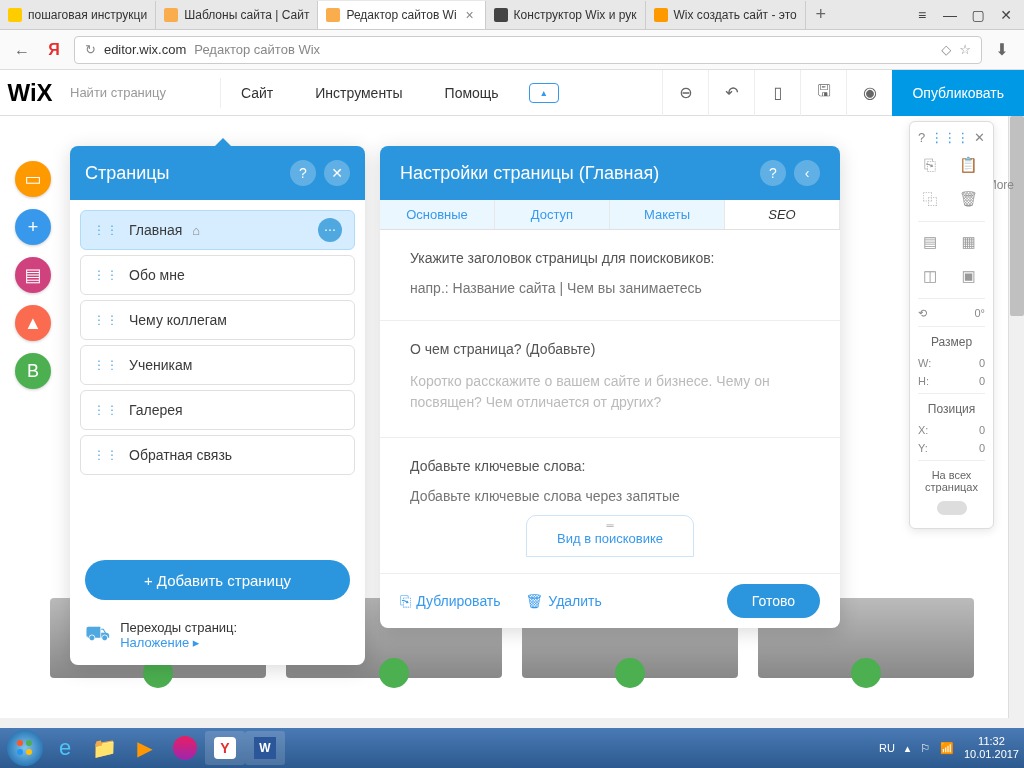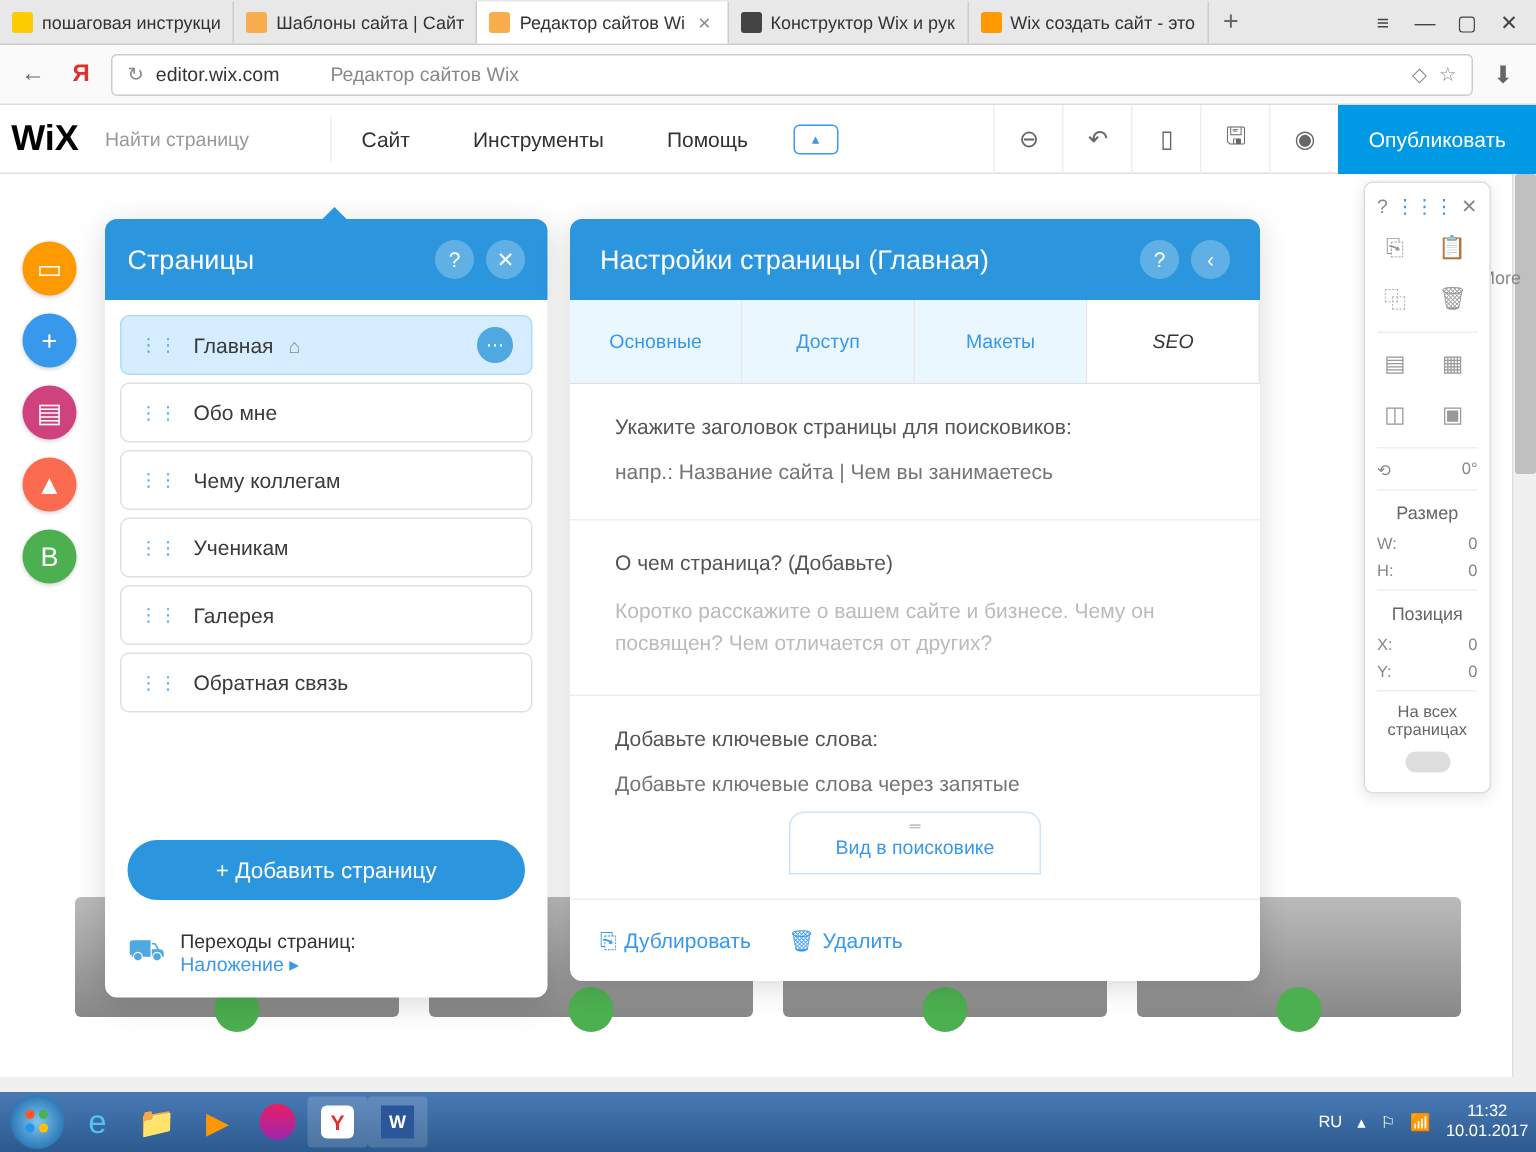--- a/index.html
+++ b/index.html
@@ -12,21 +12,21 @@
 .tab-favicon { width: 14px; height: 14px; border-radius: 2px; flex-shrink: 0; }
 .tab-close { width: 14px; height: 14px; display: flex; align-items: center; justify-content: center; font-size: 14px; color: #888; }
 .tab-add { width: 30px; display: flex; align-items: center; justify-content: center; font-size: 18px; color: #666; }
 .window-controls { margin-left: auto; display: flex; gap: 8px; padding-right: 8px; font-size: 14px; color: #444; }
 .wc-btn { width: 20px; text-align: center; cursor: pointer; }
 
 .addr-bar { height: 40px; background: #fafafa; display: flex; align-items: center; padding: 0 10px; border-bottom: 1px solid #ddd; gap: 8px; }
 .nav-btn { width: 24px; height: 24px; display: flex; align-items: center; justify-content: center; color: #666; font-size: 16px; }
 .url-box { flex: 1; height: 28px; background: #fff; border: 1px solid #ccc; border-radius: 4px; display: flex; align-items: center; padding: 0 10px; gap: 8px; font-size: 13px; }
 .url-domain { color: #333; }
-.url-title { color: #888; margin-left: 26px; }
+.url-title { color: #888; }
 
 
 .wix-topbar { height: 46px; background: #fff; border-bottom: 1px solid #ddd; display: flex; align-items: center; }
 .wix-logo { width: 60px; font-size: 24px; font-weight: bold; color: #000; text-align: center; }
 .search-page { width: 160px; font-size: 13px; color: #999; padding: 0 10px; }
 .menu-top { display: flex; gap: 42px; font-size: 14px; color: #333; padding: 0 20px; }
 .menu-item { cursor: pointer; }
 .topbar-spacer { flex: 1; }
 .topbar-icons { display: flex; }
 .topbar-icon { width: 46px; height: 46px; display: flex; align-items: center; justify-content: center; border-left: 1px solid #eee; color: #666; font-size: 16px; cursor: pointer; }
@@ -51,21 +51,21 @@
 .page-more { margin-left: auto; width: 24px; height: 24px; border-radius: 50%; background: #4fa8e0; color: #fff; display: flex; align-items: center; justify-content: center; font-size: 12px; }
 .add-page-btn { margin: 70px 15px 10px; height: 40px; background: #2b96dd; color: #fff; border-radius: 20px; display: flex; align-items: center; justify-content: center; font-size: 15px; cursor: pointer; }
 .transitions { padding: 10px 15px 15px; display: flex; gap: 10px; align-items: center; font-size: 13px; }
 .trans-icon { color: #4fa8e0; font-size: 20px; }
 .trans-label { color: #333; }
 .trans-value { color: #3899ec; cursor: pointer; }
 
 
 .settings-panel { position: absolute; left: 380px; top: 30px; width: 460px; background: #fff; border-radius: 8px; box-shadow: 0 4px 20px rgba(0,0,0,0.15); z-index: 10; }
 .settings-header { background: #2b96dd; color: #fff; height: 54px; display: flex; align-items: center; padding: 0 20px; border-radius: 8px 8px 0 0; font-size: 18px; }
-.tabs-row { display: flex; height: 56px; border-bottom: 1px solid #e0e0e0; }
+.tabs-row { display: flex; height: 30px; border-bottom: 1px solid #e0e0e0; }
 .ptab { flex: 1; display: flex; align-items: center; justify-content: center; font-size: 13px; color: #3899ec; cursor: pointer; border-right: 1px solid #e8e8e8; background: #eaf7ff; }
 .ptab.active { background: #fff; color: #333; font-style: italic; }
 .form-section { padding: 20px 30px 5px; }
 .form-label { font-size: 14px; color: #555; margin-bottom: 10px; }
 .form-input { width: 100%; font-size: 14px; color: #bbb; border: none; outline: none; padding: 4px 0; }
 .form-divider { border-top: 1px solid #eee; margin: 15px 0 0; }
 .preview-tab { position: relative; height: 40px; display: flex; justify-content: center; }
 .preview-bubble { position: absolute; top: -18px; background: #fff; border: 1px solid #cce4f7; border-radius: 10px 10px 0 0; padding: 4px 30px 10px; font-size: 13px; color: #3899ec; text-align: center; }
 .preview-handle { color: #aaa; font-size: 10px; }
 .panel-footer { height: 55px; border-top: 1px solid #eee; display: flex; align-items: center; padding: 0 20px; gap: 25px; }
@@ -263,20 +263,21 @@
     </div>
     <div class="panel-footer">
       <span class="footer-action">
           <span>⎘</span>
           <span>Дублировать</span>
         </span>
       <span class="footer-action">
           <span>🗑</span>
           <span>Удалить</span>
         </span>
+      <div class="done-btn">Готово</div>
     </div>
   </div>
 
   <div class="props-panel">
     <div class="props-top">
       <span>?</span>
       <span style="color:#3899ec">⋮⋮⋮</span>
       <span>✕</span>
     </div>
     <div class="props-grid">

